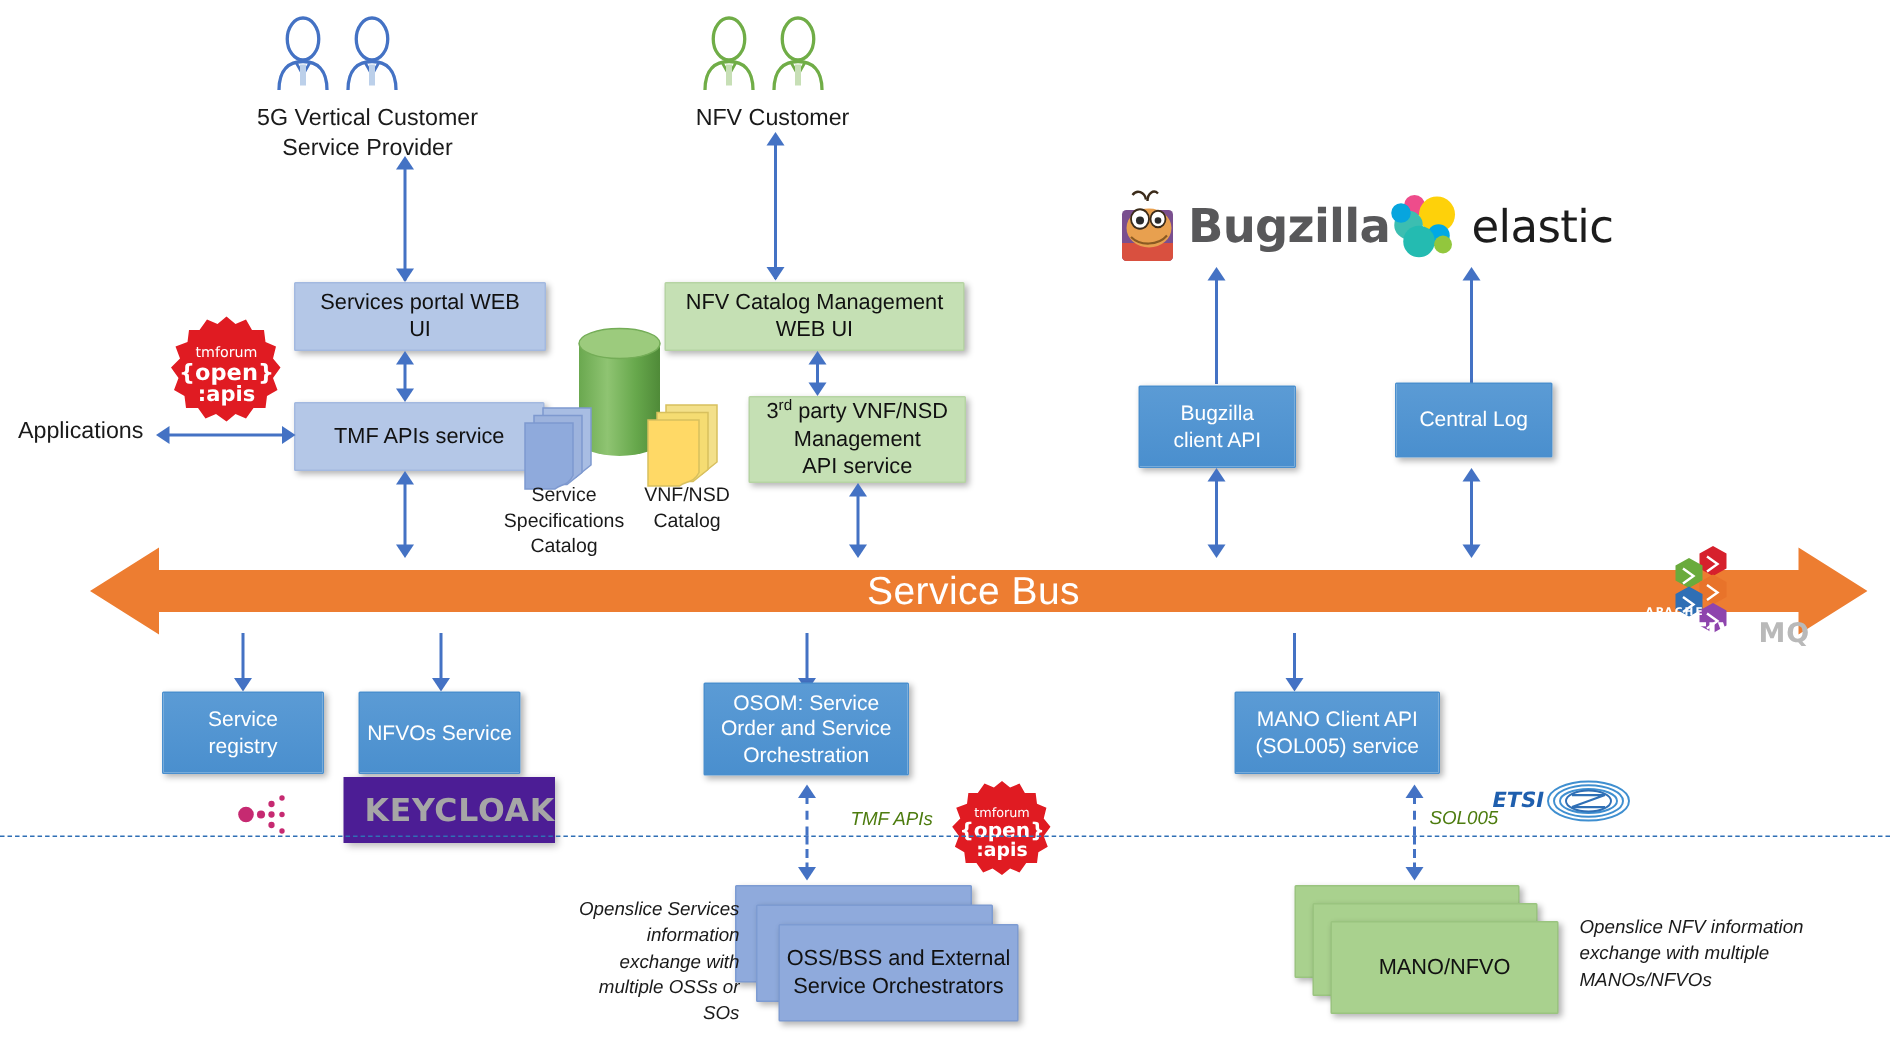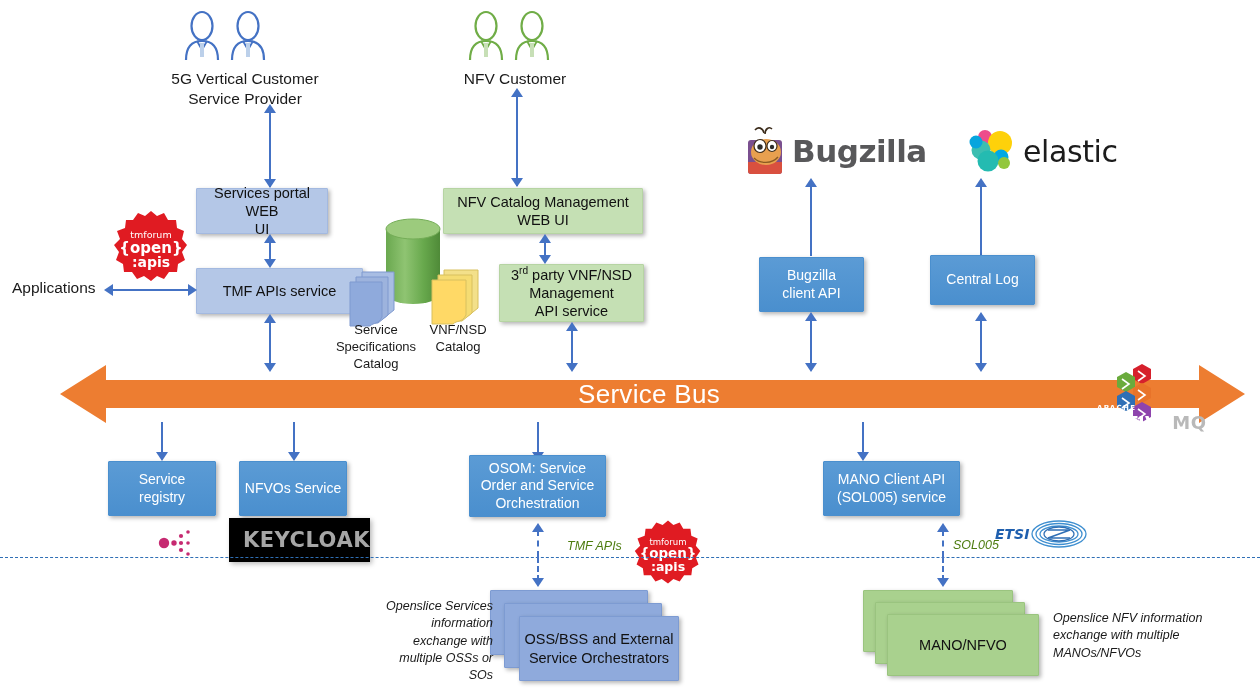--- a/index.html
+++ b/index.html
@@ -142,21 +142,21 @@
     letter-spacing: -0.5px;
     font-family: "DejaVu Sans", sans-serif;
   }
   .elastic-text {
     font-size: 30px;
     color: #1c1c1c;
     letter-spacing: -0.4px;
     font-family: "DejaVu Sans", sans-serif;
   }
   .keycloak-card {
-    background: #000000;
+    background: #4c1d95;
     box-shadow: 2px 2px 5px rgba(0,0,0,0.28);
     display: flex;
     align-items: center;
     gap: 4px;
     padding: 6px 10px;
   }
   .keycloak-text {
     font-size: 21px;
     font-weight: bold;
     color: #a6a6a6;
@@ -215,21 +215,21 @@
   <div class="abs plain-label" style="left:415px; top:69px; width:200px;">NFV Customer</div>
 
   <div class="abs vline" style="left:269px; top:112px; height:75px;"></div>
   <div class="abs arrow-up" style="left:263.5px; top:104px;"></div>
   <div class="abs arrow-down" style="left:263.5px; top:179px;"></div>
 
   <div class="abs vline" style="left:516px; top:96px; height:90px;"></div>
   <div class="abs arrow-up" style="left:510.5px; top:88px;"></div>
   <div class="abs arrow-down" style="left:510.5px; top:178px;"></div>
 
-  <div class="abs box box-lightblue" style="left:196px; top:188px; width:132px; height:46px;">Services portal WEB
+  <div class="abs box box-lightblue" style="left:196px; top:188px; width:168px; height:46px;">Services portal WEB
 UI</div>
 
   <div class="abs vline" style="left:269px; top:240px; height:22px;"></div>
   <div class="abs arrow-up" style="left:263.5px; top:234px;"></div>
   <div class="abs arrow-down" style="left:263.5px; top:259px;"></div>
 
   <div class="abs box box-lightblue" style="left:196px; top:268px; width:167px; height:46px;">TMF APIs service</div>
 
   <div class="abs" style="left:112px; top:207px;">
     <svg width="78" height="78" viewBox="0 0 78 78">
@@ -306,21 +306,21 @@
       <ellipse cx="24" cy="28" rx="15" ry="13" fill="#e8a04f"></ellipse>
       <ellipse cx="18" cy="22" rx="6" ry="6.5" fill="#ffffff" stroke="#3b2b1a" stroke-width="1.2"></ellipse>
       <circle cx="18" cy="23" r="2.7" fill="#2b2b2b"></circle>
       <ellipse cx="30" cy="22" rx="5" ry="5.5" fill="#ffffff" stroke="#3b2b1a" stroke-width="1.2"></ellipse>
       <circle cx="30" cy="23" r="2.2" fill="#2b2b2b"></circle>
       <path d="M12 34 C18 40 30 40 36 33" stroke="#8a5a22" stroke-width="1.4" fill="none"></path>
     </svg>
     <span class="bugzilla-text">Bugzilla</span>
   </div>
 
-  <div class="abs logo-box" style="left:968px; top:128px;">
+  <div class="abs logo-box" style="left:926px; top:128px;">
     <svg width="48" height="46" viewBox="0 0 48 46" style="margin-right:7px;">
       <circle cx="17" cy="9" r="7" fill="#ee4c8b"></circle>
       <circle cx="32" cy="15" r="12" fill="#fed10a"></circle>
       <circle cx="13" cy="22" r="9.5" fill="#3cbeb1"></circle>
       <circle cx="33" cy="29" r="7.5" fill="#00a9e5"></circle>
       <circle cx="20" cy="33" r="10.5" fill="#24bbb1"></circle>
       <circle cx="36" cy="35" r="6" fill="#92c73d"></circle>
       <circle cx="8" cy="14" r="6.5" fill="#07a5de"></circle>
     </svg>
     <span class="elastic-text">elastic</span>

